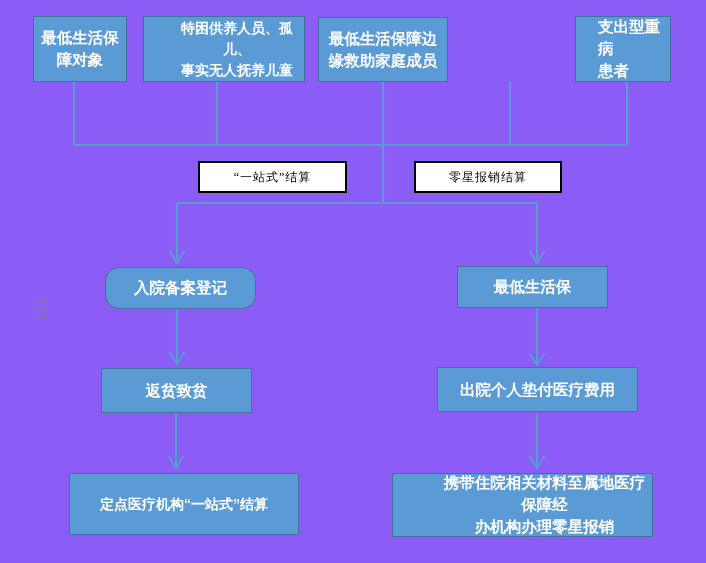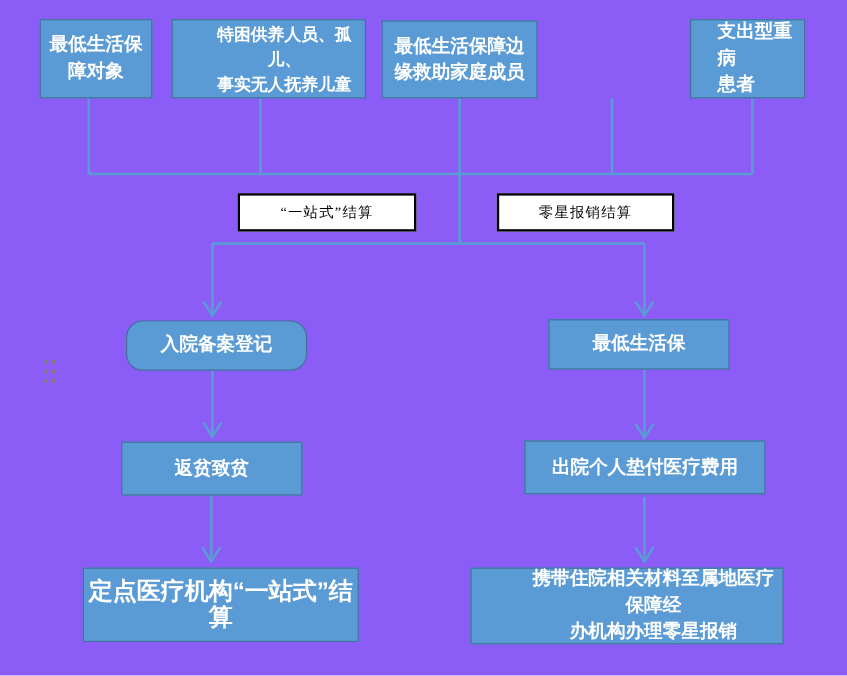--- a/index.html
+++ b/index.html
@@ -117,21 +117,21 @@
   </div>
 
   <div class="flow-box" style="left:105px;top:267px;width:151px;height:42px;border-radius:14px;">
     <span>入院备案登记</span>
   </div>
 
   <div class="flow-box" style="left:101px;top:368px;width:151px;height:45px;">
     <span>返贫致贫</span>
   </div>
 
-  <div class="flow-box" style="left:69px;top:473px;width:230px;height:62px;font-size:20px;">
+  <div class="flow-box" style="left:69px;top:473px;width:230px;height:62px;font-size:14px;">
     <span>定点医疗机构“一站式”结算</span>
   </div>
 
   <div class="flow-box" style="left:457px;top:266px;width:151px;height:42px;">
     <span>最低生活保</span>
   </div>
 
   <div class="flow-box" style="left:437px;top:367px;width:201px;height:45px;">
     <span>出院个人垫付医疗费用</span>
   </div>

